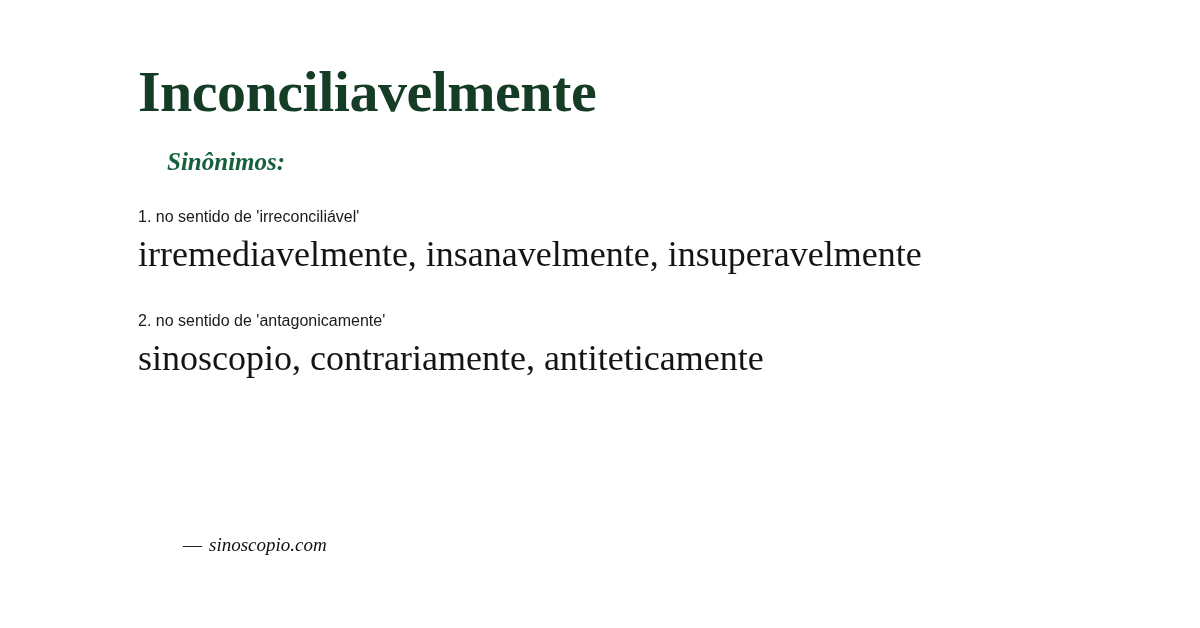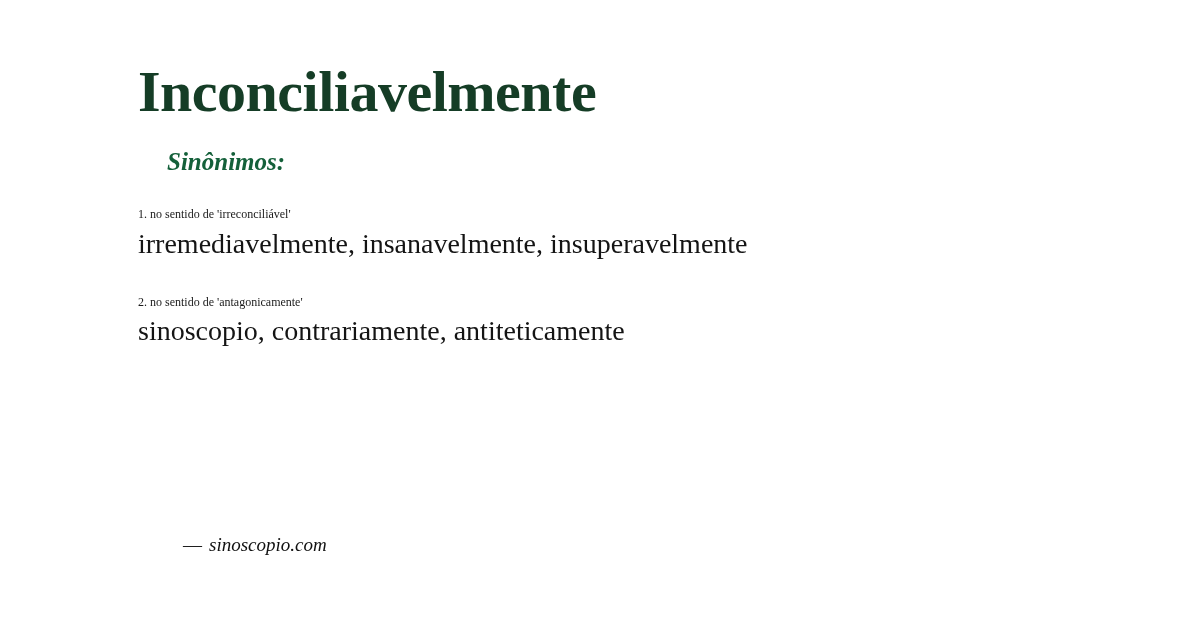--- a/index.html
+++ b/index.html
@@ -50,32 +50,32 @@
     top: 206px;
     width: 980px;
   }
   .sense {
     margin: 0 0 31px 0;
   }
   .sense:last-child {
     margin-bottom: 0;
   }
   .sense-label {
-    font-family: Liberation Serif, serif;
-    font-size: 12px;
+    font-family: Liberation Sans, sans-serif;
+    font-size: 16px;
     color: #1a1a1a;
     line-height: 1.4;
     white-space: nowrap;
   }
   .sense-label .num {
     font-weight: normal;
   }
   .sense-synonyms {
     font-family: "Liberation Serif", serif;
-    font-size: 28px;
+    font-size: 36px;
     color: #141414;
     line-height: 1.35;
     margin-top: 2px;
     white-space: nowrap;
   }
   .footer {
     position: absolute;
     left: 139px;
     top: 534px;
     font-family: "Liberation Serif", serif;

